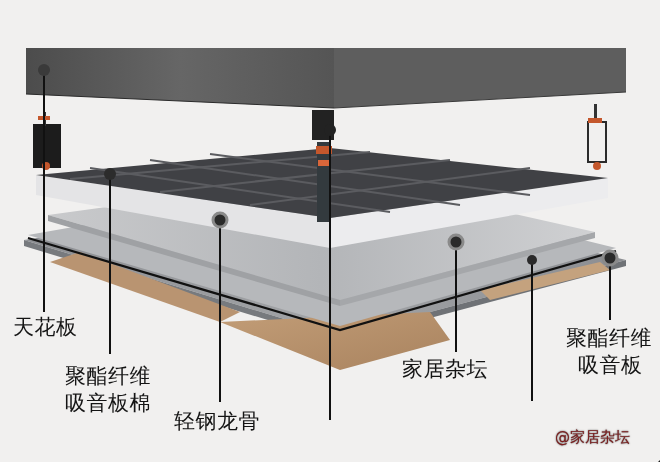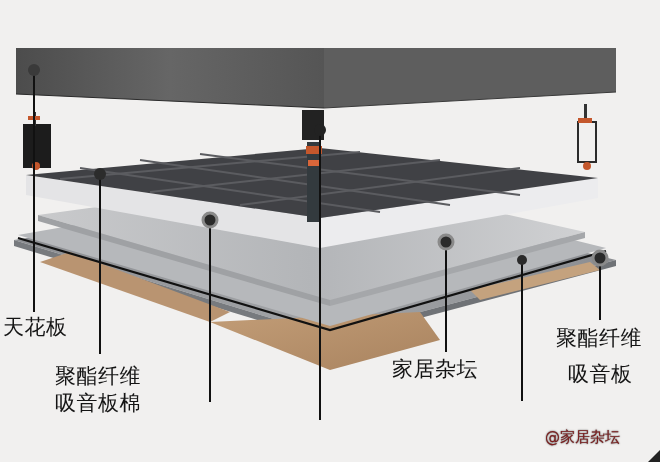--- a/index.html
+++ b/index.html
@@ -1,17 +1,17 @@
 <!DOCTYPE html>
 <html><head>
 <meta charset="utf-8">
 <style>
   html,body{margin:0;padding:0;}
   body{width:660px;height:462px;background:#f1f0ef;overflow:hidden;position:relative;font-family:"DejaVu Sans",sans-serif;}
-  #stage{position:absolute;left:0;top:0;width:648px;height:462px;}
+  #stage{position:absolute;left:10px;top:0;width:648px;height:462px;}
   .lbl{position:absolute;color:#141414;font-size:21px;line-height:27px;white-space:nowrap;letter-spacing:0.5px;}
   .wm{position:absolute;color:#7f1d1d;font-size:15px;text-shadow:0 0 2px #777,0 0 1px #555;white-space:nowrap;}
 </style>
 </head>
 <body>
 
 <div id="stage">
   <svg width="660" height="462" viewBox="0 0 660 462">
     <defs>
       <linearGradient id="slabG" x1="0" y1="0" x2="1" y2="0">
@@ -119,17 +119,18 @@
       <circle cx="522" cy="260" r="5" fill="#2a2a2a"></circle>
       <circle cx="600" cy="258" r="7" fill="#2a2a2a" stroke="#8a8a8a" stroke-width="3"></circle>
     </g>
 
     <polygon points="648,462 660,450 660,462" fill="#222"></polygon>
   </svg>
 
   <div class="lbl" style="left:3px;top:314px;">天花板</div>
   <div class="lbl" style="left:55px;top:363px;">聚酯纤维</div>
   <div class="lbl" style="left:55px;top:390px;">吸音板棉</div>
+  <div class="lbl" style="left:164px;top:408px;">轻钢龙骨</div>
   <div class="lbl" style="left:392px;top:356px;">家居杂坛</div>
   <div class="lbl" style="left:556px;top:325px;">聚酯纤维</div>
-  <div class="lbl" style="left:568px;top:352px;margin-top:9px;">吸音板</div>
+  <div class="lbl" style="left:568px;top:352px;">吸音板</div>
   <div class="wm" style="left:545px;top:428px;">@家居杂坛</div>
 </div>
 
 </body></html>

